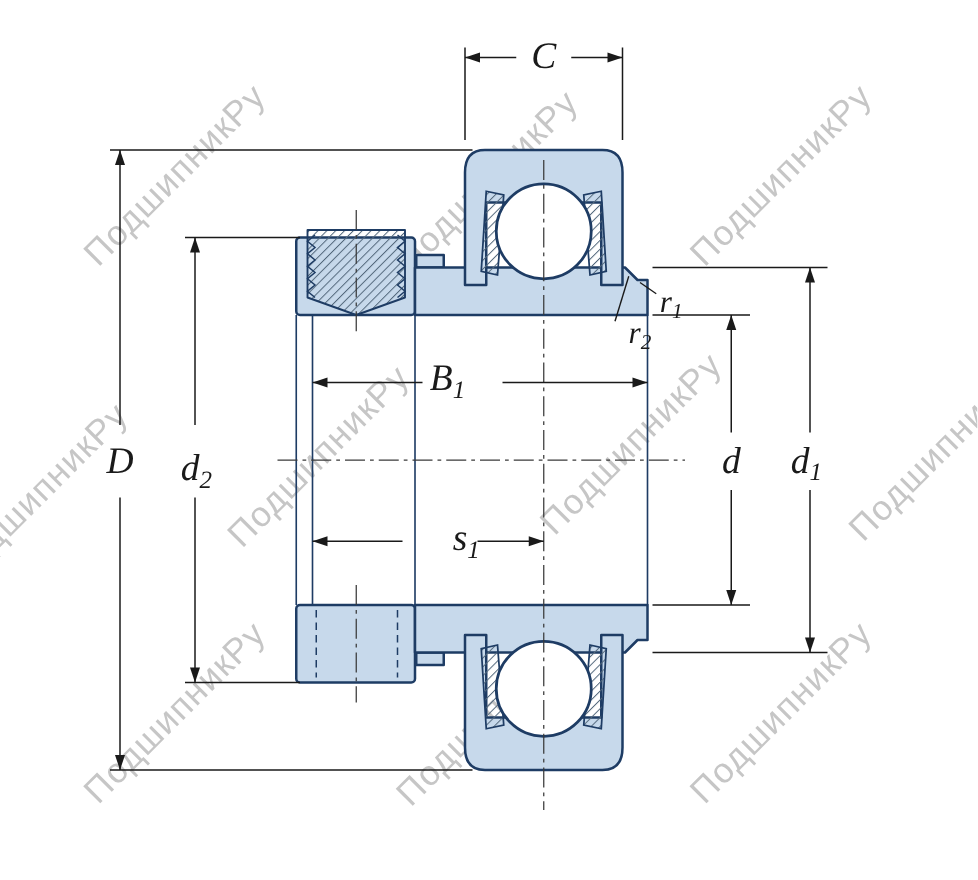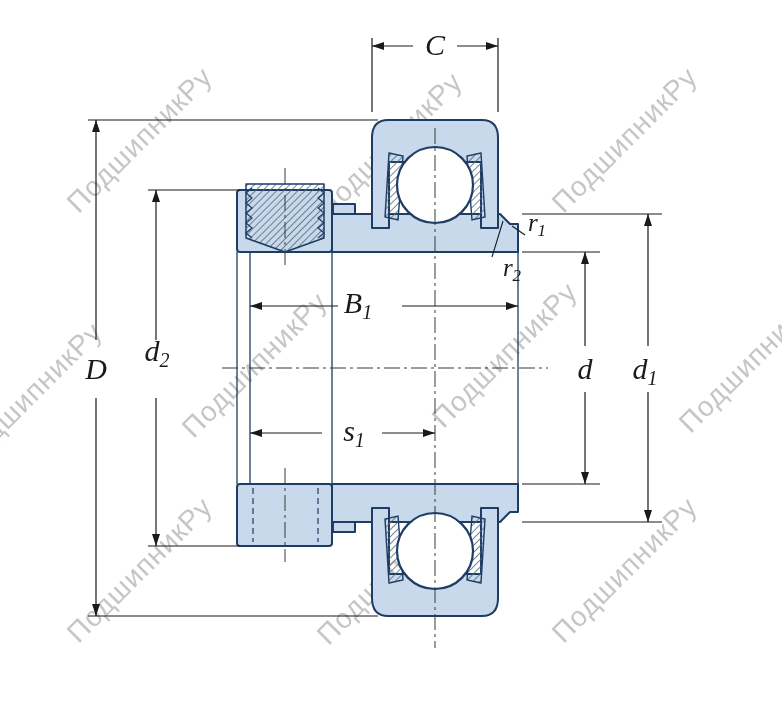--- a/index.html
+++ b/index.html
@@ -141,30 +141,30 @@
       <path class="leader" d="M503,221 L492,257"></path>
     </g>
   </svg>
 
   <span class="dim-label" style="left:435px;top:45px">
     <span>C</span><sub></sub>
   </span>
   <span class="dim-label" style="left:96px;top:369px">
     <span>D</span><sub></sub>
   </span>
-  <span class="dim-label" style="left:157px;top:351px">
+  <span class="dim-label" style="left:157px;top:375px">
     <span>d</span><sub>2</sub>
   </span>
   <span class="dim-label" style="left:358px;top:303px">
     <span>B</span><sub>1</sub>
   </span>
-  <span class="dim-label" style="left:354px;top:431px">
+  <span class="dim-label" style="left:373px;top:431px">
     <span>s</span><sub>1</sub>
   </span>
-  <span class="dim-label small" style="left:537px;top:222px">
+  <span class="dim-label small" style="left:537px;top:242px">
     <span>r</span><sub>1</sub>
   </span>
   <span class="dim-label small" style="left:512px;top:267px">
     <span>r</span><sub>2</sub>
   </span>
   <span class="dim-label" style="left:585px;top:369px">
     <span>d</span><sub></sub>
   </span>
   <span class="dim-label" style="left:645px;top:369px">
     <span>d</span><sub>1</sub>

